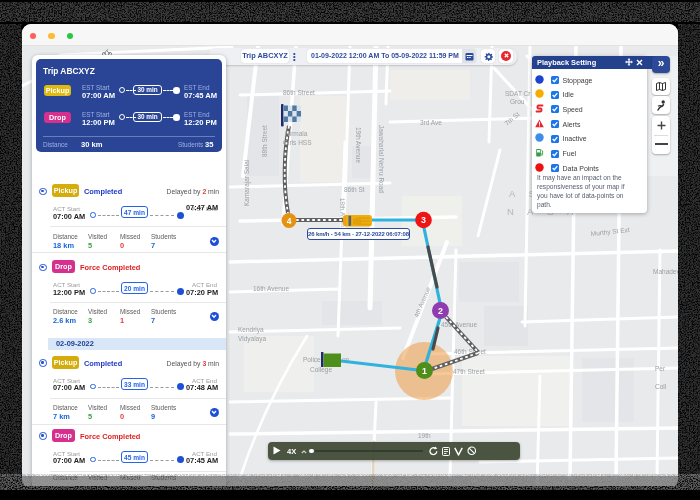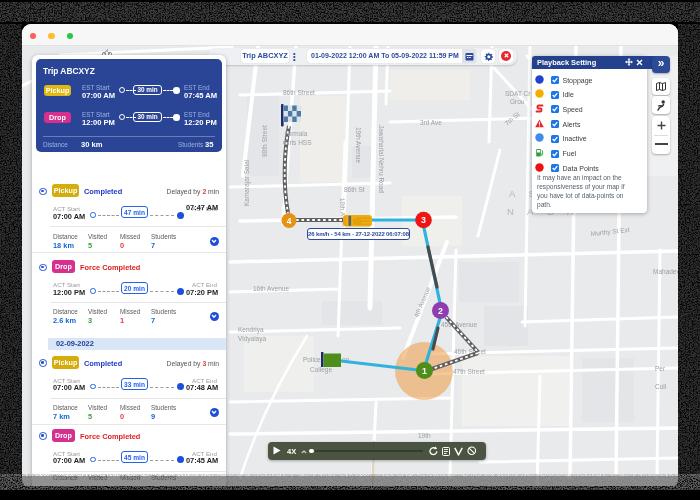--- a/index.html
+++ b/index.html
@@ -44,21 +44,21 @@
 .prow { position:absolute; left:0; width:100%; height:14px; }
 .plabel { position:absolute; left:31px; top:2px; font-size:7px; color:#3b3b3b; }
 .pcheck { position:absolute; left:19px; top:1.5px; width:8px; height:8px; background:#1b76e8; border-radius:1.5px; }
 .pcheck svg { position:absolute; left:0; top:0; }
 #ptext { position:absolute; left:5.5px; top:117px; width:105px; font-size:6.6px; line-height:9px; color:#55606e; }
 
 
 .rbtn { position:absolute; left:630px; width:18px; background:#fff; border-radius:4px; box-shadow:0 1px 2px rgba(0,0,0,.3); z-index:20; }
 
 
-#pbar { position:absolute; left:246px; top:417.5px; width:218px; height:18.5px; background:rgba(62,72,52,0.93); border-radius:4px; z-index:20; box-shadow:0 1px 3px rgba(0,0,0,.3); }
+#pbar { position:absolute; left:246px; top:417.5px; width:252px; height:18.5px; background:rgba(62,72,52,0.93); border-radius:4px; z-index:20; box-shadow:0 1px 3px rgba(0,0,0,.3); }
 
 
 #tooltip { position:absolute; left:285px; top:203.5px; width:103px; height:12px; background:#fff; border:1px solid #2d4b9e; border-radius:3px; color:#2d4b9e; font-weight:bold; font-size:6px; letter-spacing:-0.15px; white-space:nowrap; text-align:center; line-height:10px; z-index:10; }
 </style>
 </head>
 <body>
 <svg style="position:absolute;left:0;top:0;z-index:0;" width="700" height="500">
   <defs>
     <filter id="nz" x="0" y="0" width="100%" height="100%">
       <feTurbulence type="fractalNoise" baseFrequency="0.75" numOctaves="2" seed="11" result="t"></feTurbulence>

